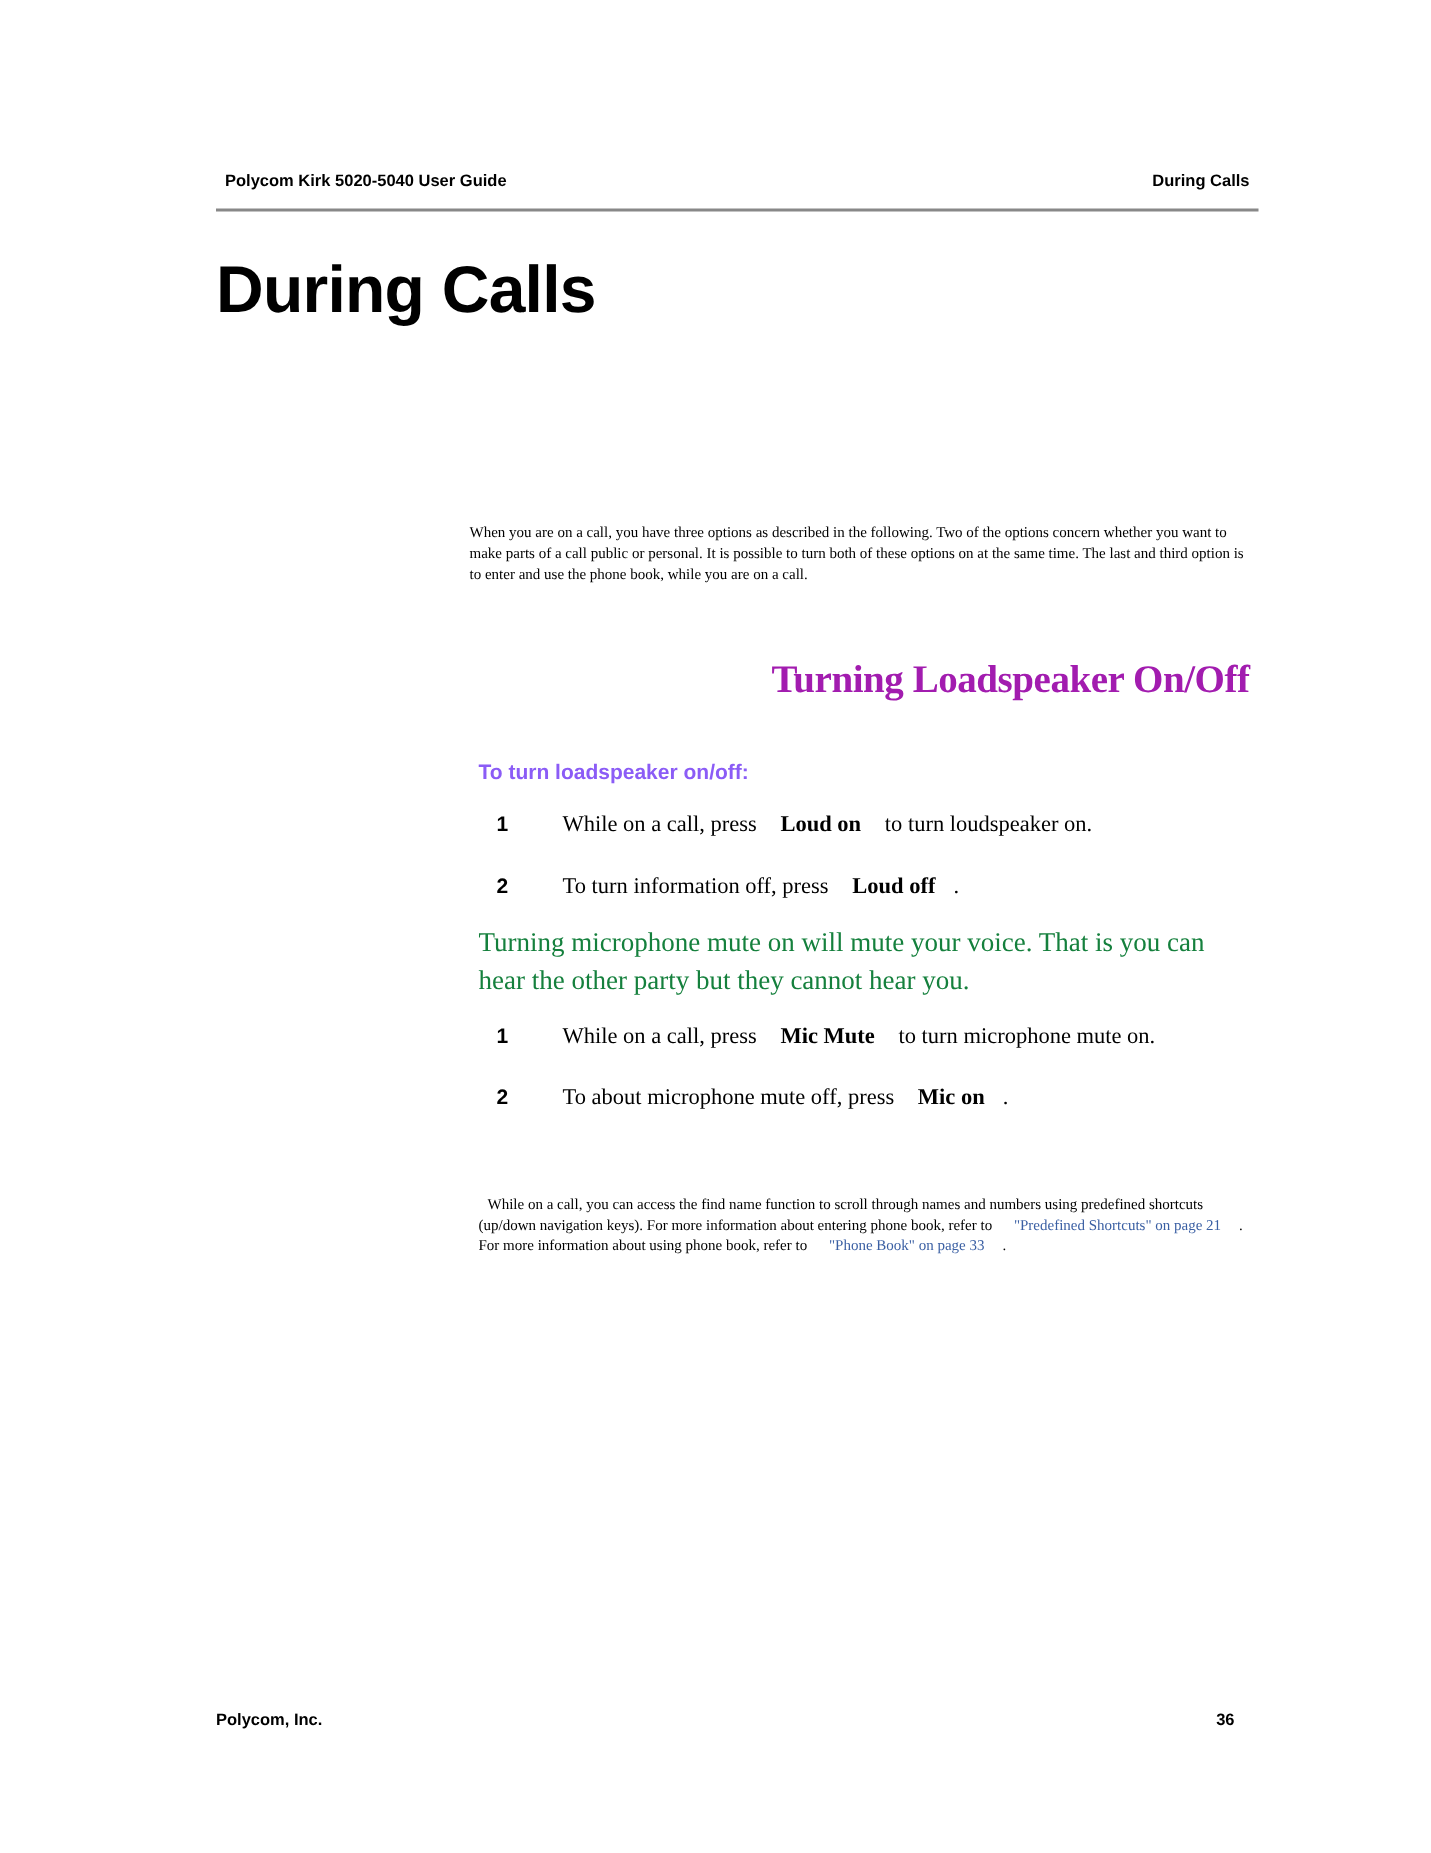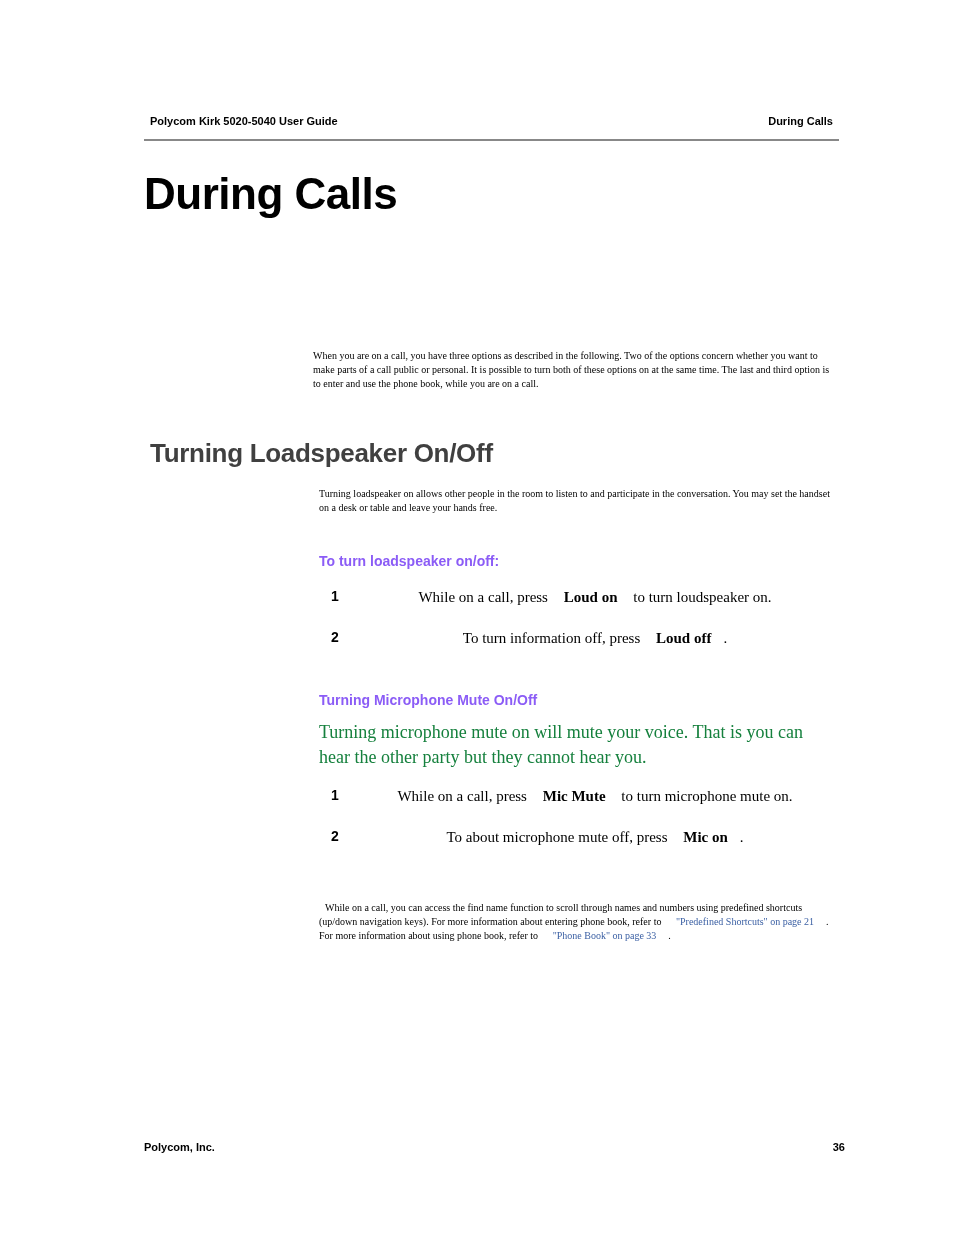--- a/index.html
+++ b/index.html
@@ -41,26 +41,27 @@
       letter-spacing: -0.5px;
     }
     .body-text {
       margin-left: 175px;
       font-size: 10px;
       line-height: 1.38;
       color: #000;
       margin-bottom: 48px;
     }
     .section-heading {
-      font-family: Liberation Sans, sans-serif;
+      font-family: Liberation Serif, serif;
       font-size: 26px;
       font-weight: bold;
-      color: #404040;
+      color: #a21caf;
       margin-bottom: 18px;
       letter-spacing: -0.3px;
+      text-align: right;
     }
     .sub-heading {
       font-family: Arial, Helvetica, sans-serif;
       font-size: 14px;
       font-weight: bold;
       color: #8b5cf6;
       margin-left: 175px;
       margin-bottom: 12px;
       margin-top: 38px;
     }
@@ -75,33 +76,32 @@
       margin-bottom: 8px;
     }
     .list-num {
       font-family: Arial, Helvetica, sans-serif;
       font-weight: bold;
       min-width: 26px;
       font-size: 14px;
     }
     .list-text {
       flex: 1;
-      text-align: center;
     }
     .bold {
       font-weight: bold;
     }
     .link {
       color: #3a5fa3;
     }
     .footer-row {
       position: absolute;
       bottom: 82px;
       left: 120px;
-      right: 109px;
+      right: 131px;
       display: flex;
       justify-content: space-between;
       font-family: Arial, Helvetica, sans-serif;
       font-size: 11px;
       font-weight: bold;
       color: #000;
     }
     .section-block {
       margin-bottom: 48px;
     }
@@ -122,35 +122,33 @@
     <span>During Calls</span>
   </div>
   <hr class="header-rule">
 
   <h1 class="chapter-title">During Calls</h1>
 
   <p class="body-text">When you are on a call, you have three options as described in the following. Two of the options concern whether you want to make parts of a call public or personal. It is possible to turn both of these options on at the same time. The last and third option is to enter and use the phone book, while you are on a call.</p>
 
   <div class="section-block">
     <h2 class="section-heading">Turning Loadspeaker On/Off</h2>
-    <p class="body-text" style="margin-bottom:0;">Turning loadspeaker on allows other people in the room to listen to and participate in the conversation. You may set the handset on a desk or table and leave your hands free.</p>
 
     <h3 class="sub-heading">To turn loadspeaker on/off:</h3>
     <ol class="numbered-list">
       <li>
         <span class="list-num">1</span>
         <span class="list-text"><span>While on a call, press </span><span class="bold">Loud on</span><span> to turn loudspeaker on.</span></span>
       </li>
       <li>
         <span class="list-num">2</span>
         <span class="list-text"><span>To turn information off, press </span><span class="bold">Loud off</span><span>.</span></span>
       </li>
     </ol>
 
-    <h3 class="sub-heading">Turning Microphone Mute On/Off</h3>
     <p class="body-text-nogap">Turning microphone mute on will mute your voice. That is you can hear the other party but they cannot hear you.</p>
     <ol class="numbered-list">
       <li>
         <span class="list-num">1</span>
         <span class="list-text"><span>While on a call, press </span><span class="bold">Mic Mute</span><span> to turn microphone mute on.</span></span>
       </li>
       <li>
         <span class="list-num">2</span>
         <span class="list-text"><span>To about microphone mute off, press </span><span class="bold">Mic on</span><span>.</span></span>
       </li>

